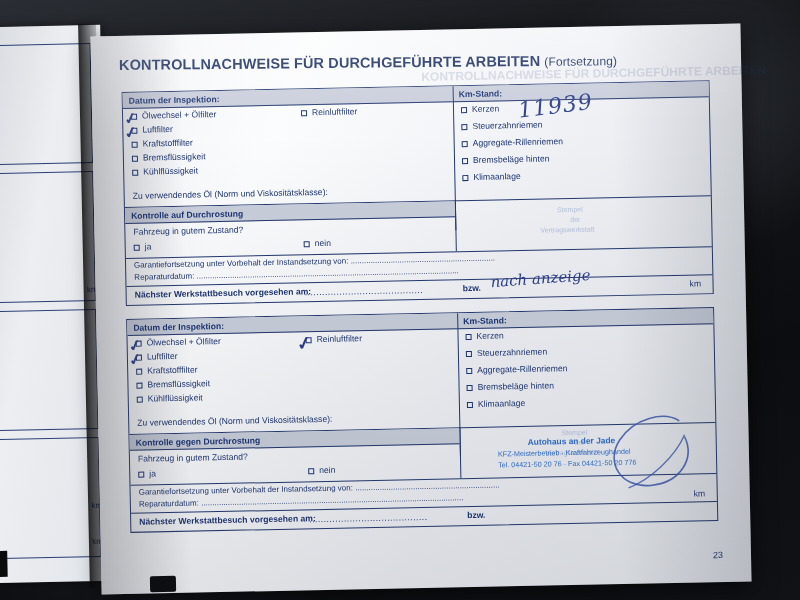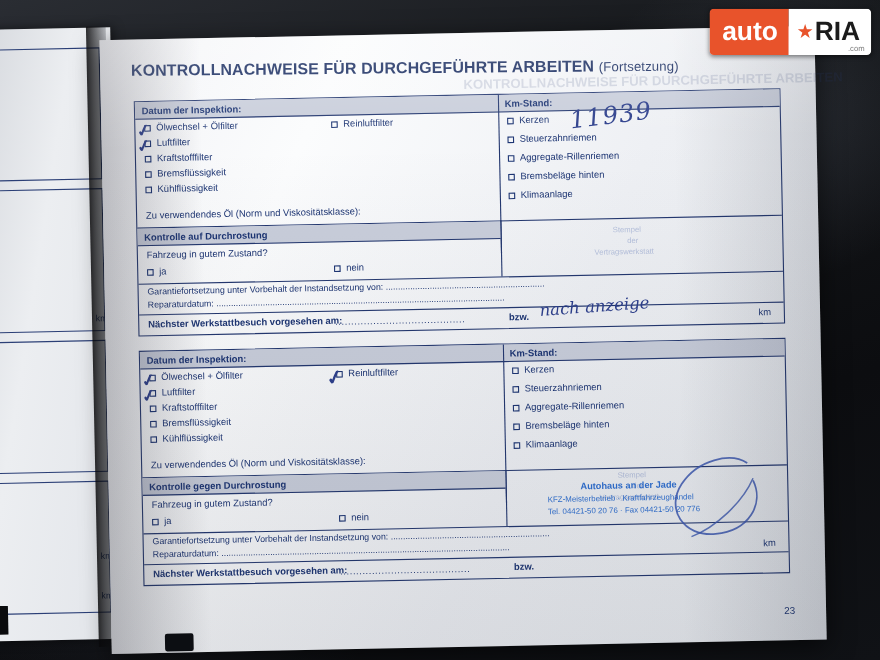--- a/index.html
+++ b/index.html
@@ -466,21 +466,13 @@
     <div class="tick" style="left:200px; top:300px; font-size:18px;">✓</div>
 
     <div class="page-num">23</div>
 
     <div class="page-shade"></div>
     <div class="page-shade2"></div>
   </div>
 
   <div class="notch"></div>
 
-  <div class="logo">
-    <div class="logo-auto">auto</div>
-    <div class="logo-ria">
-      <span class="logo-star">★</span>
-      <span>RIA</span>
-      <span class="logo-dom">.com</span>
-    </div>
-  </div>
 </div>
 
 </body></html>

